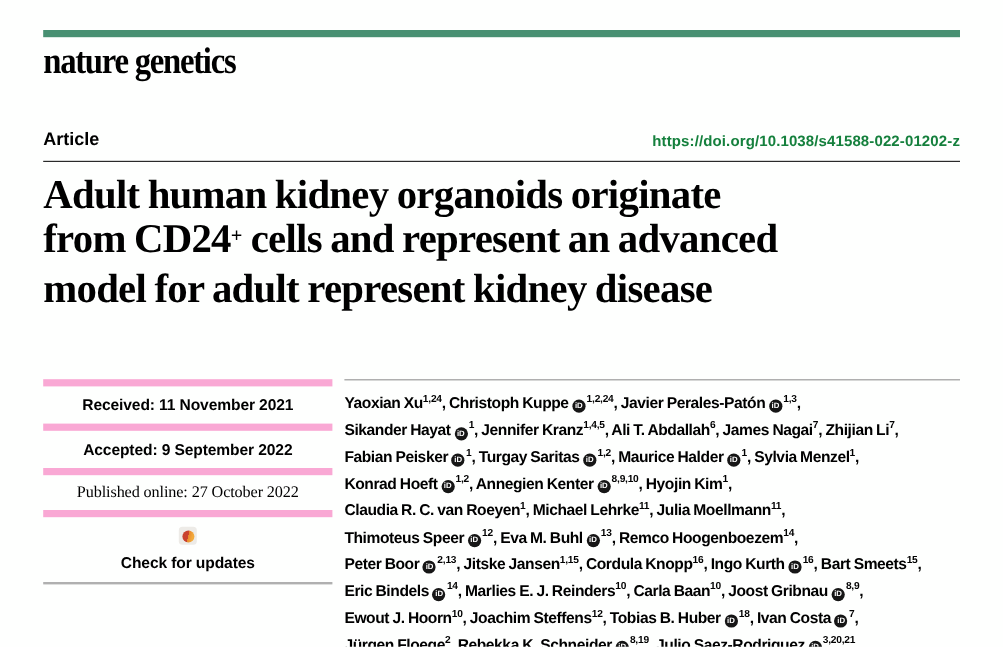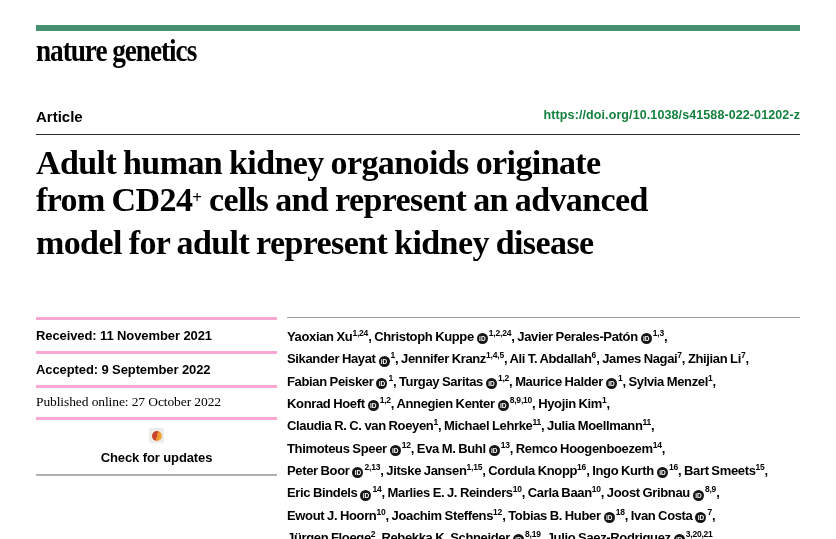--- a/index.html
+++ b/index.html
@@ -12,41 +12,41 @@
   
   .accent-bar{margin-top:25px;height:6px;background:#489072;}
   .journal-name{
     font-family:"Liberation Serif",serif;font-weight:700;font-size:31px;
     letter-spacing:-1.2px;line-height:1;margin-top:4px;
     transform:scaleX(.88);transform-origin:left center;width:fit-content;
   }
 
   
   .article-row{
-    display:flex;justify-content:space-between;
+    display:flex;justify-content:space-between;align-items:flex-end;
     margin-top:42px;padding-bottom:9px;border-bottom:1px solid #2a2a2a;
   }
   .article-label{font-weight:700;font-size:15px;}
   .doi-link{font-weight:700;font-size:12.5px;color:#15803d;text-decoration:none;letter-spacing:.1px;}
 
   
   .title{
     font-family:"Liberation Serif",serif;font-weight:700;
     font-size:34px;line-height:37px;letter-spacing:-.6px;word-spacing:-1px;
     margin:9px 0 0 0;
   }
   .t-line{display:block;}
   .t-sup{font-size:.5em;position:relative;top:-.5em;letter-spacing:0;}
 
   
   .columns{display:flex;margin-top:56px;}
   .meta-col{width:241px;flex:none;}
   .authors-col{flex:1;margin-left:10px;border-top:1px solid #9c9c9c;padding-top:6px;}
 
-  .meta-row{border-top:3px solid #f9a8d4;padding:8px 0 8px 0;font-size:13px;font-weight:700;letter-spacing:-.1px;}
+  .meta-row{border-top:6px solid #f9a8d4;padding:8px 0 8px 0;font-size:13px;font-weight:700;letter-spacing:-.1px;text-align:center;}
   .meta-row.serif{font-family:"Liberation Serif",serif;font-weight:400;font-size:13.5px;padding:6px 0 7px 0;}
   .meta-row.check{display:flex;align-items:center;gap:7px;border-bottom:2px solid #b0b0b0;padding:8px 0 9px 0;flex-direction:column;}
 
   
   .crossmark{width:15px;height:15px;border-radius:3px;background:#edebe7;position:relative;display:inline-block;flex:none;}
   .crossmark::after{
     content:"";position:absolute;left:2.5px;top:2.5px;width:10px;height:10px;border-radius:50%;
     background:linear-gradient(105deg,#c9412e 48%,#e8872a 48%,#f2a93b 78%);
   }
 

